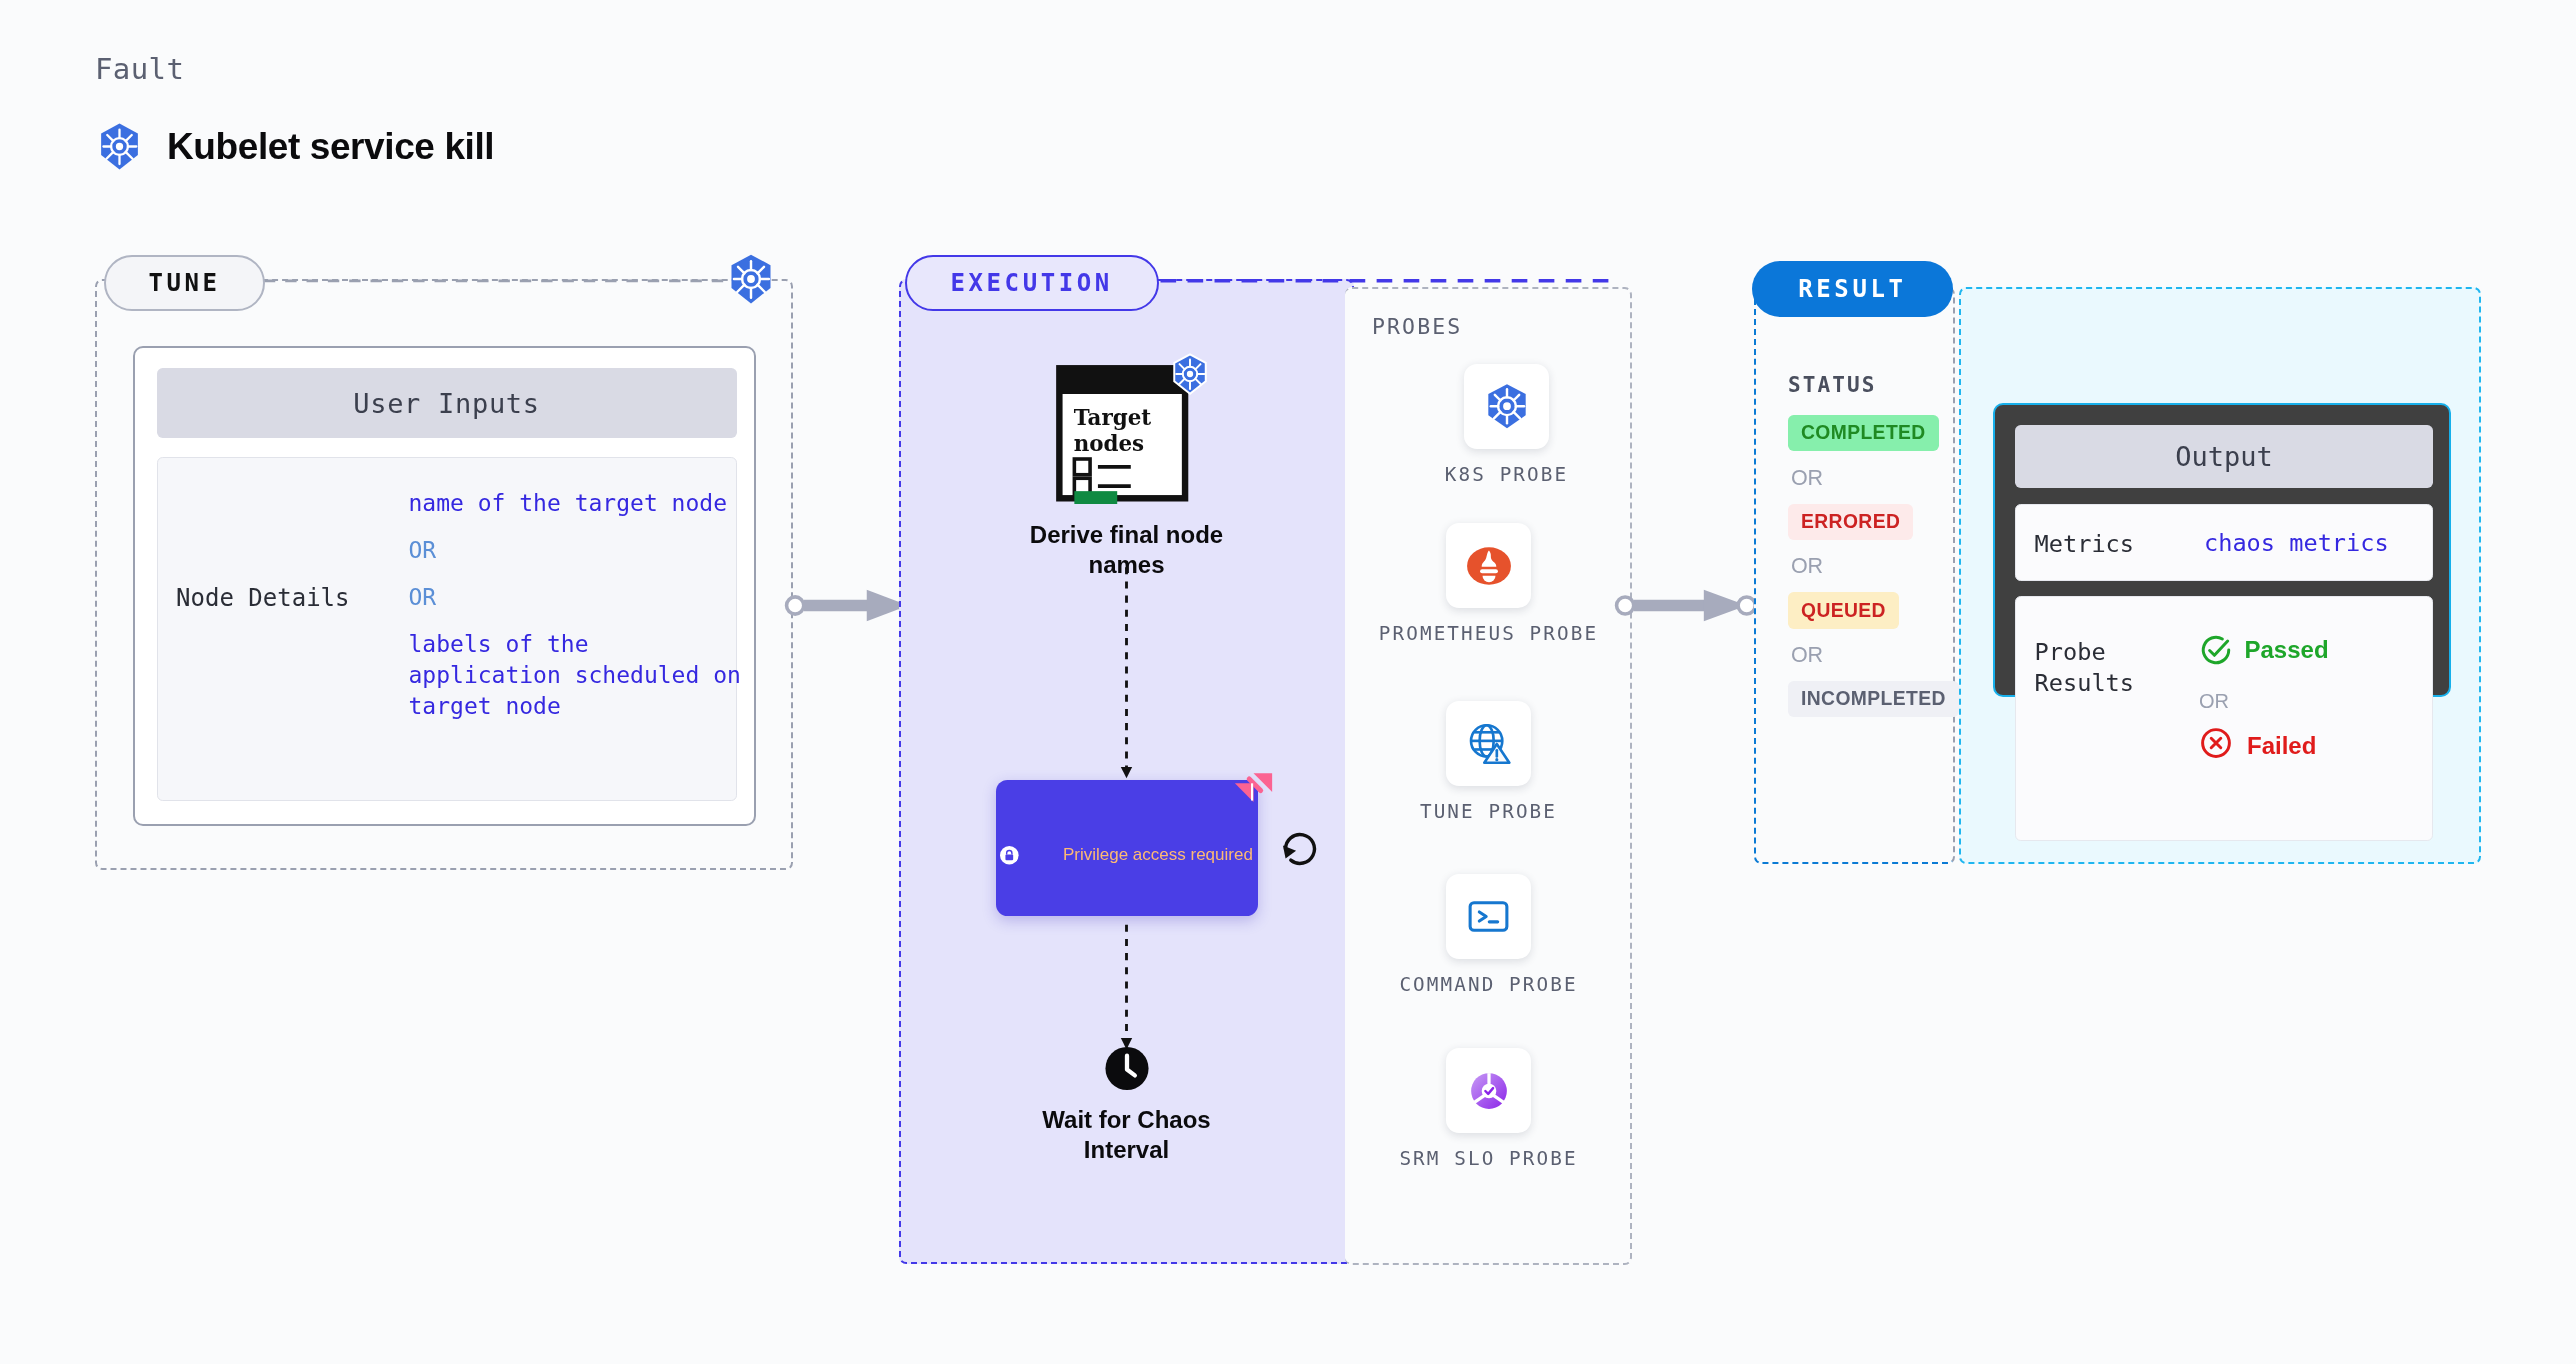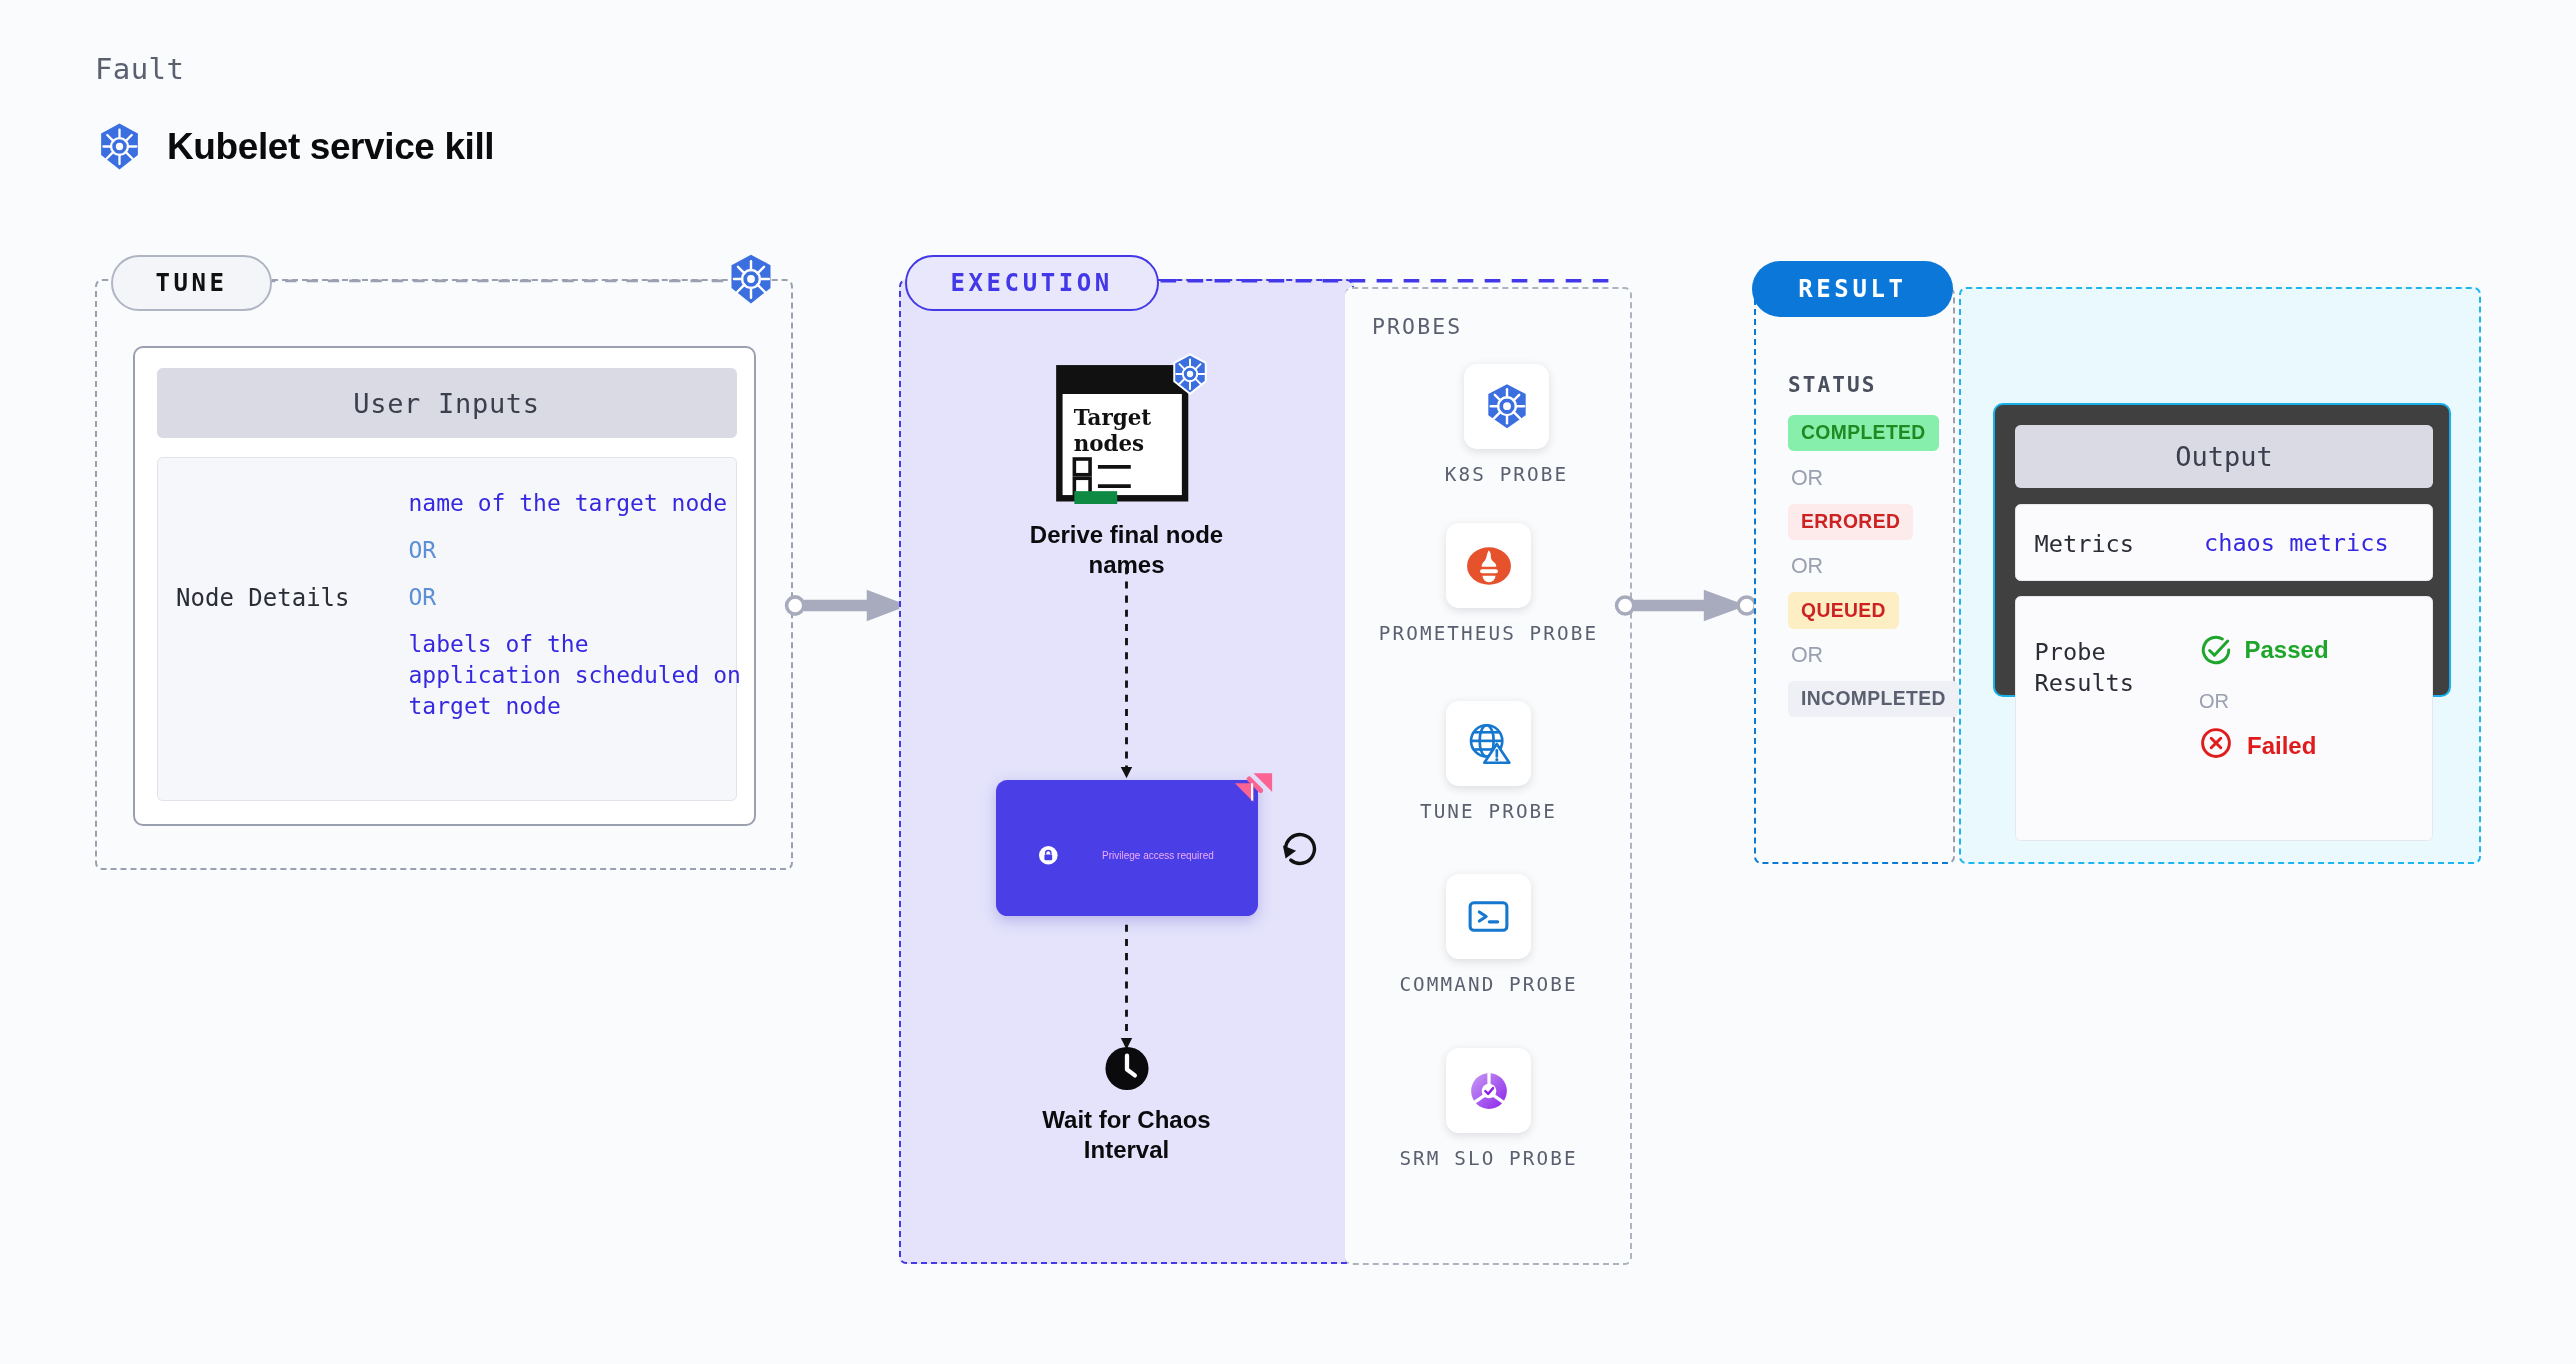--- a/index.html
+++ b/index.html
@@ -39,21 +39,21 @@
     font-family: "DejaVu Sans Mono", monospace;
     font-weight: 700; letter-spacing: 3.6px;
   }
 
   
   #tune-panel { left: 95px; top: 279px; width: 698px; height: 591px; }
   #tune-panel .panel-body {
     border: 2.1px dashed #9aa0b0; background: transparent;
   }
   #tune-badge {
-    left: 16px; top: -24px; width: 161px; height: 56px;
+    left: 9px; top: -24px; width: 161px; height: 56px;
     background: #f4f5f8; border: 2.1px solid #b0b5c3;
     color: #111; font-size: 24px;
   }
   .tune-card {
     position: absolute; left: 38px; top: 67px; width: 623px; height: 480px;
     border: 2.1px solid #9aa0b0; border-radius: 10px; background: #fff;
   }
   .ui-header {
     position: absolute; left: 21.5px; top: 20px; width: 580px; height: 70px;
     background: #d9dae4; border-radius: 5.7px;
@@ -187,21 +187,21 @@
     box-shadow: 0 4.3px 14.3px rgba(60,45,190,.25);
     display: flex; flex-direction: column; align-items: center; justify-content: center;
   }
   .restart-title {
     font-size: 26px; font-weight: 700; color: #fff;
     text-align: center; line-height: 1.2; padding: 0 17px;
   }
   .priv-row {
     margin-top: 14.3px; display: flex; align-items: center; gap: 7.2px;
   }
-  .priv-text { font-size: 10px; color: #f0abfc; padding-left: 37px; }
+  .priv-text { font-size: 17px; color: #fdba74; padding-left: 37px; }
   .wait-node {
     position: absolute; left: 50%; top: 766px; transform: translateX(-50%);
     display: flex; flex-direction: column; align-items: center;
   }
   .wait-label {
     margin-top: 13px; font-size: 24px; font-weight: 700;
     color: #0b0b0d; text-align: center; line-height: 1.25; width: 215px;
   }
 
   svg { display: block; overflow: visible; }

